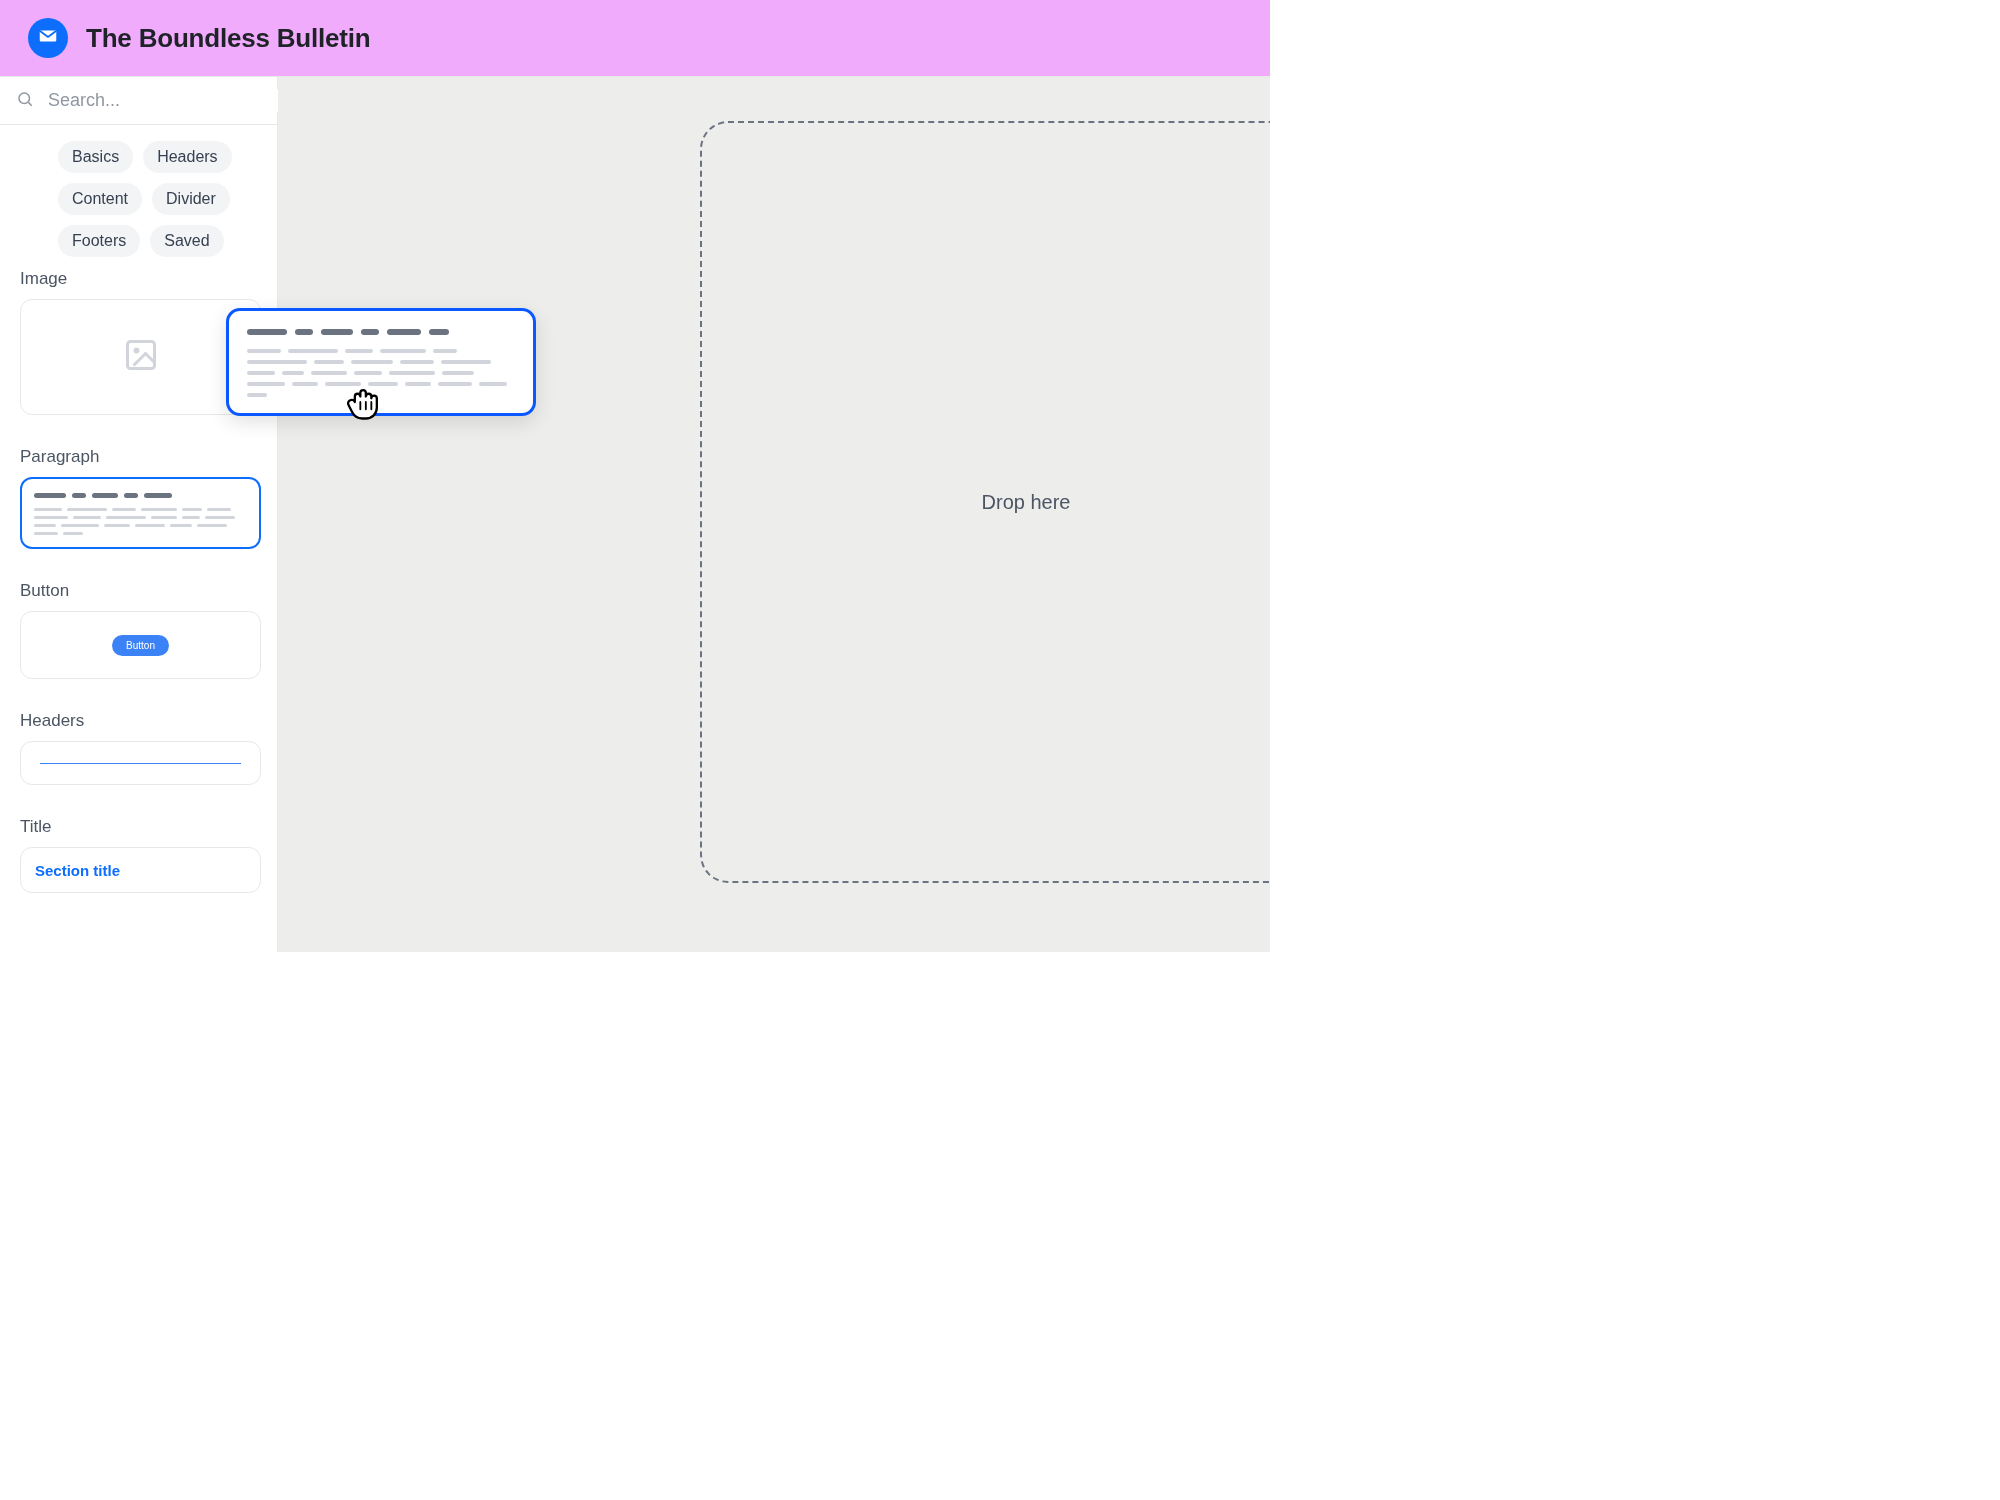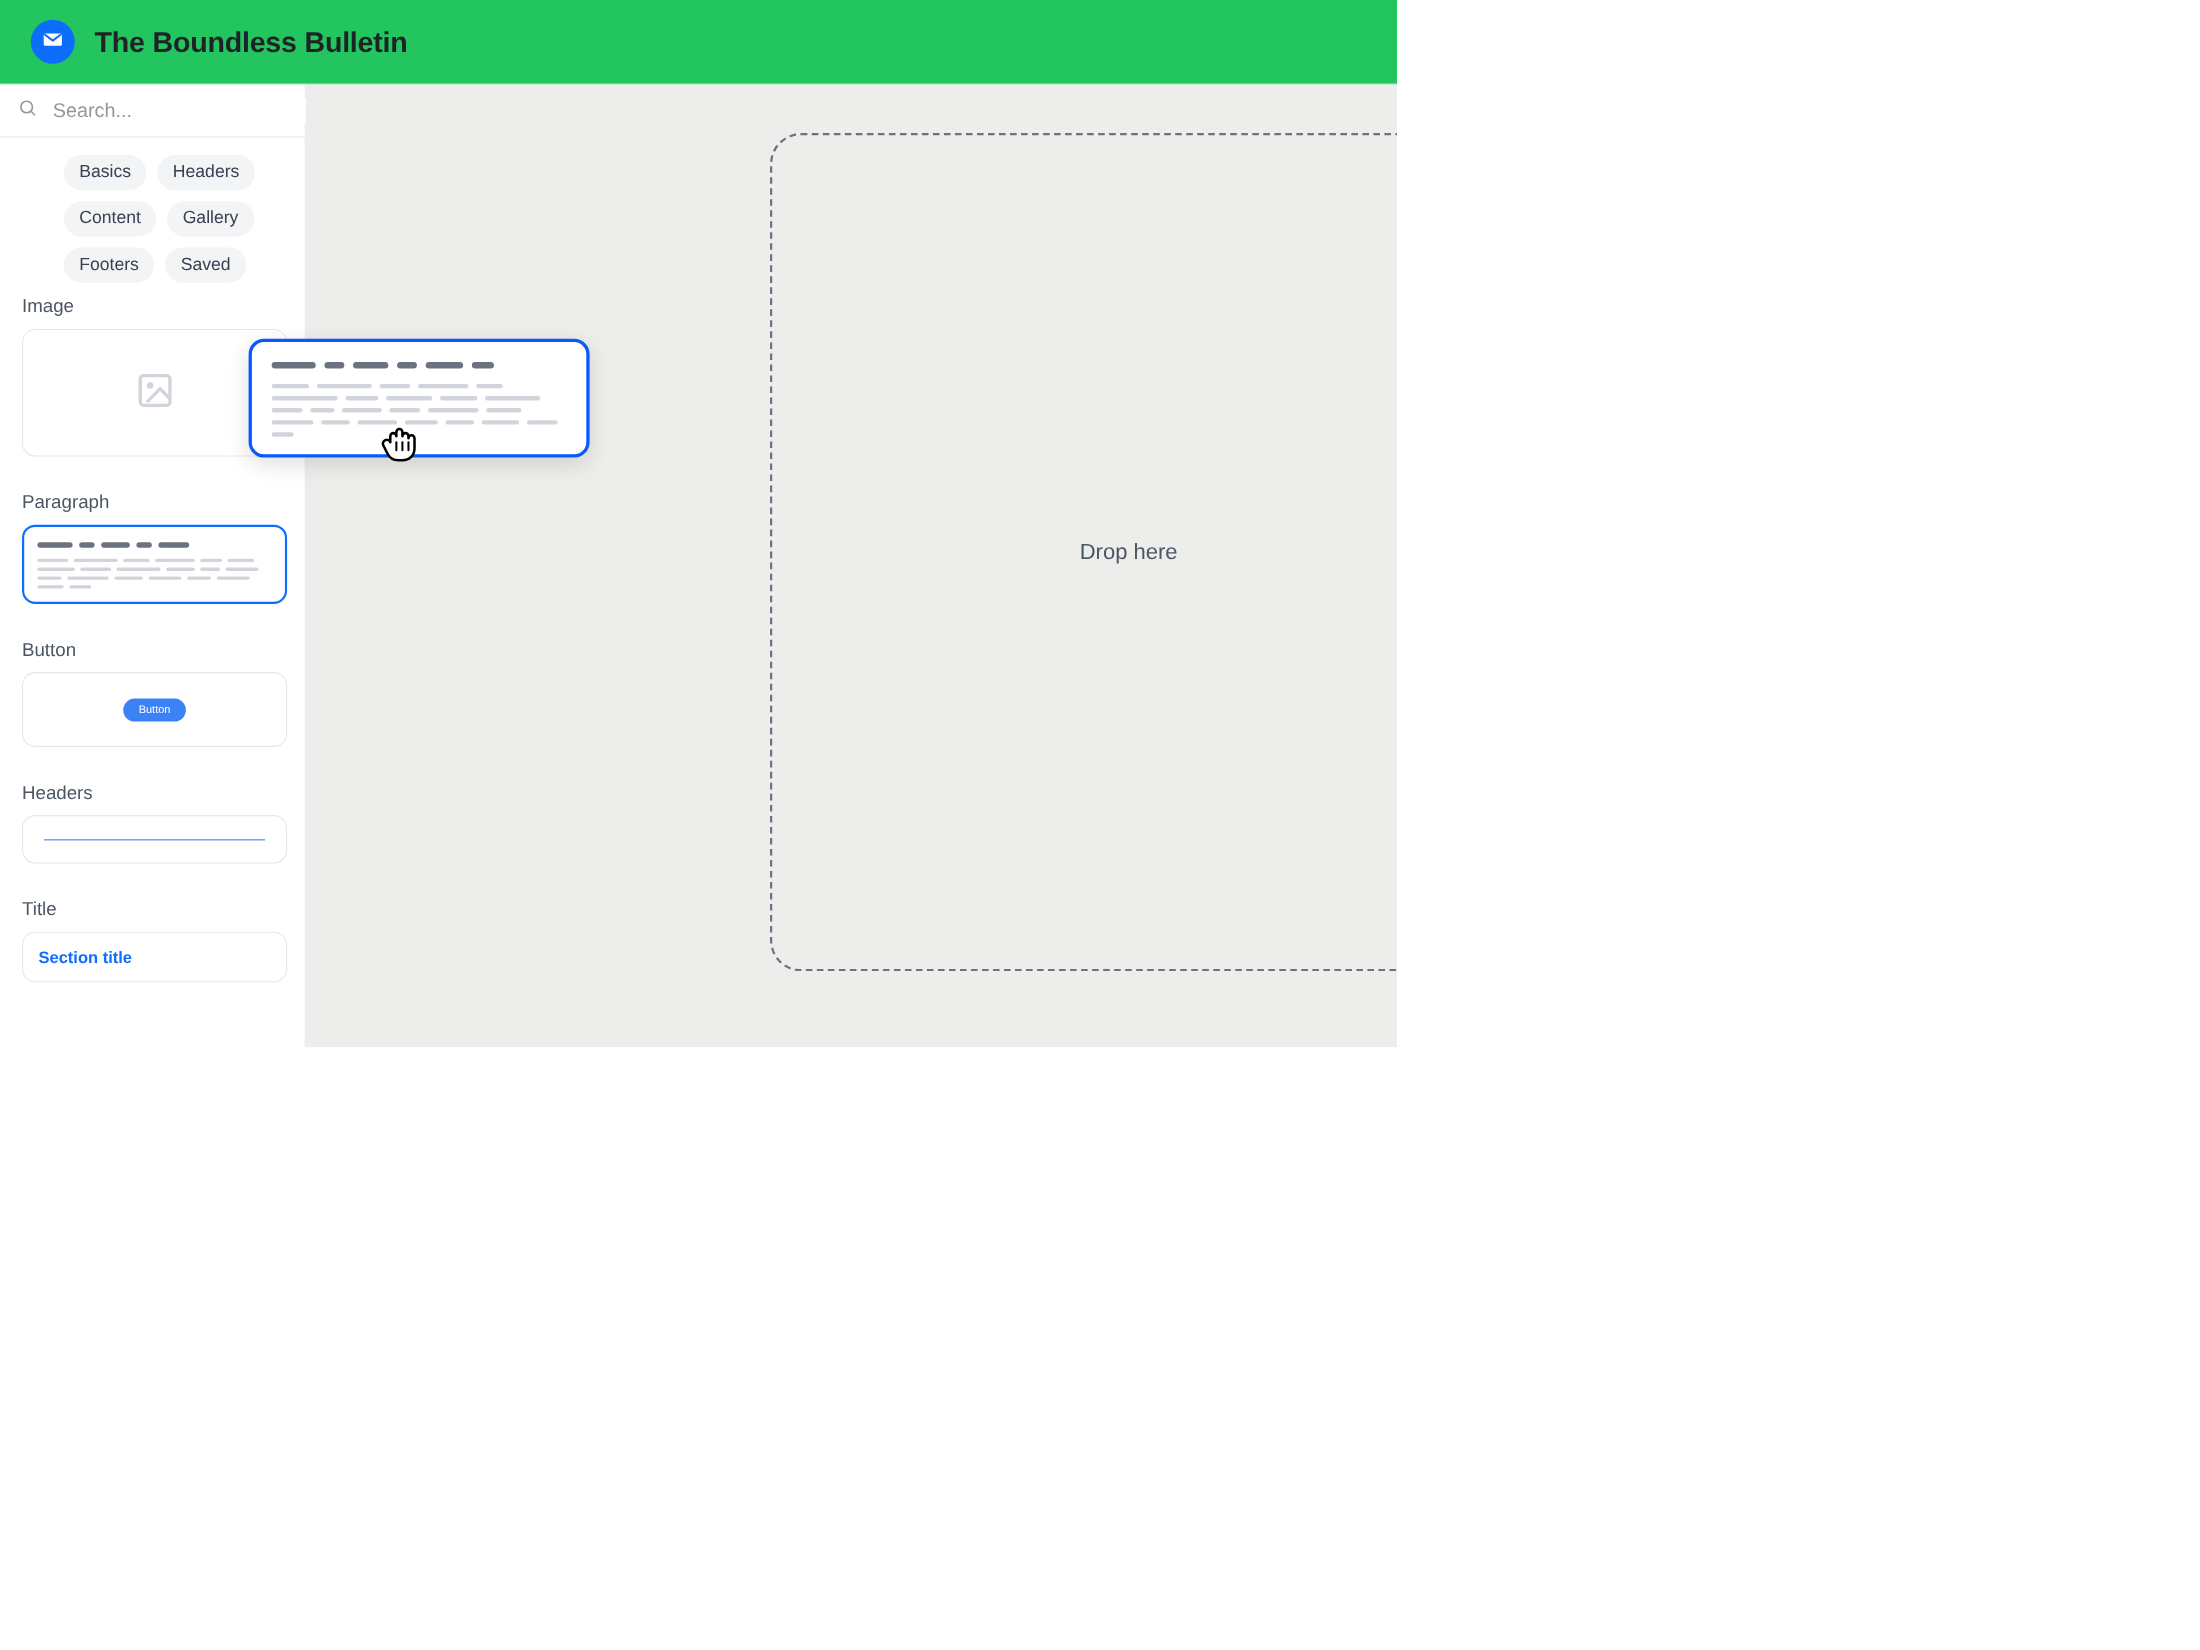--- a/index.html
+++ b/index.html
@@ -28,21 +28,21 @@
     width: 1270px;
   }
 
   
   .header {
     display: flex;
     align-items: center;
     gap: 18px;
     padding: 18px 28px 18px 28px;
     border-bottom: 1px solid var(--sidebar-border);
-    background: #22c55e;
+    background: #f0abfc;
     text-align: right;
   }
   .logo {
     width: 40px; height: 40px;
     border-radius: 50%;
     background: var(--blue);
     display: flex; align-items: center; justify-content: center;
   }
   .logo svg { width: 22px; height: 22px; }
   .header-title {
@@ -242,21 +242,21 @@
             <line x1="21" y1="21" x2="16.5" y2="16.5"></line>
           </svg>
         </span>
         <input class="search-input" placeholder="Search..." style="">
       </div>
 
       <div class="pills">
         <div class="pill">Basics</div>
         <div class="pill">Headers</div>
         <div class="pill">Content</div>
-        <div class="pill">Gallery</div>
+        <div class="pill">Divider</div>
         <div class="pill">Footers</div>
         <div class="pill">Saved</div>
       </div>
 
       <div class="block-list">
 
         <div class="block-section">
           <div class="block-label">Image</div>
           <div class="block-card image-card">
             <span>

